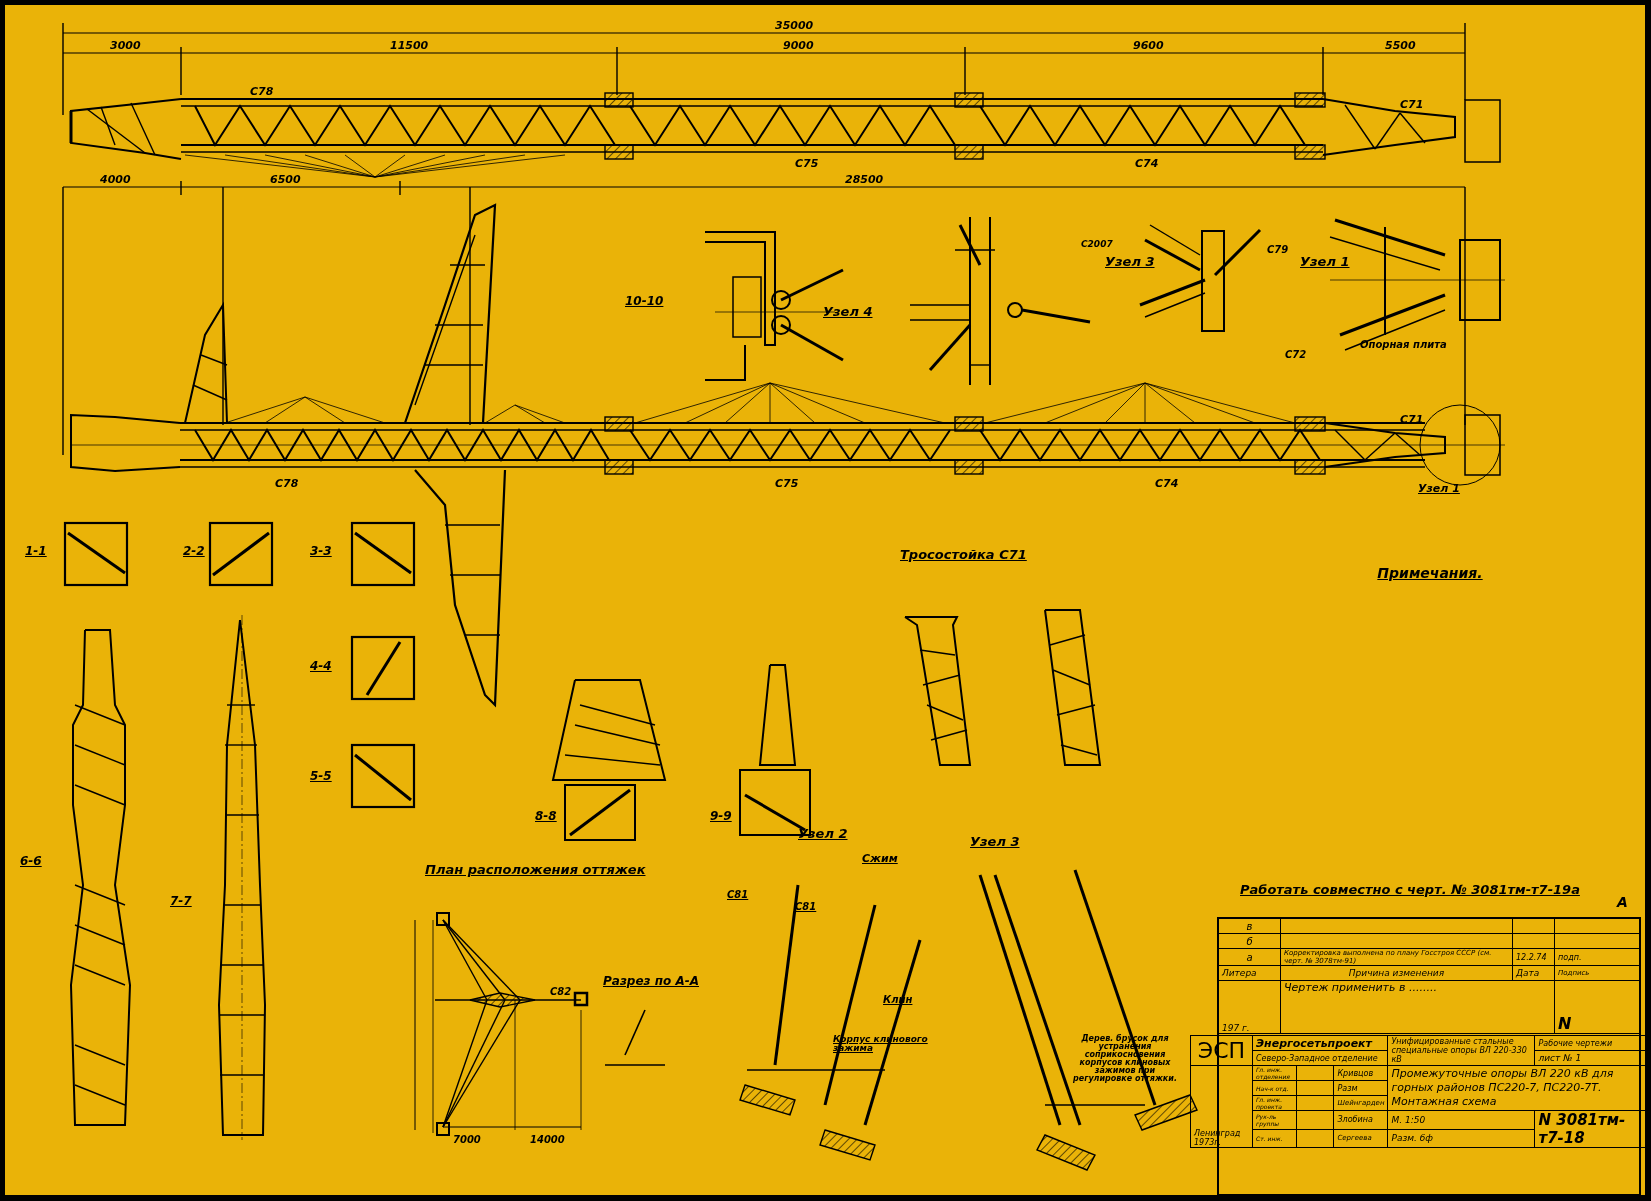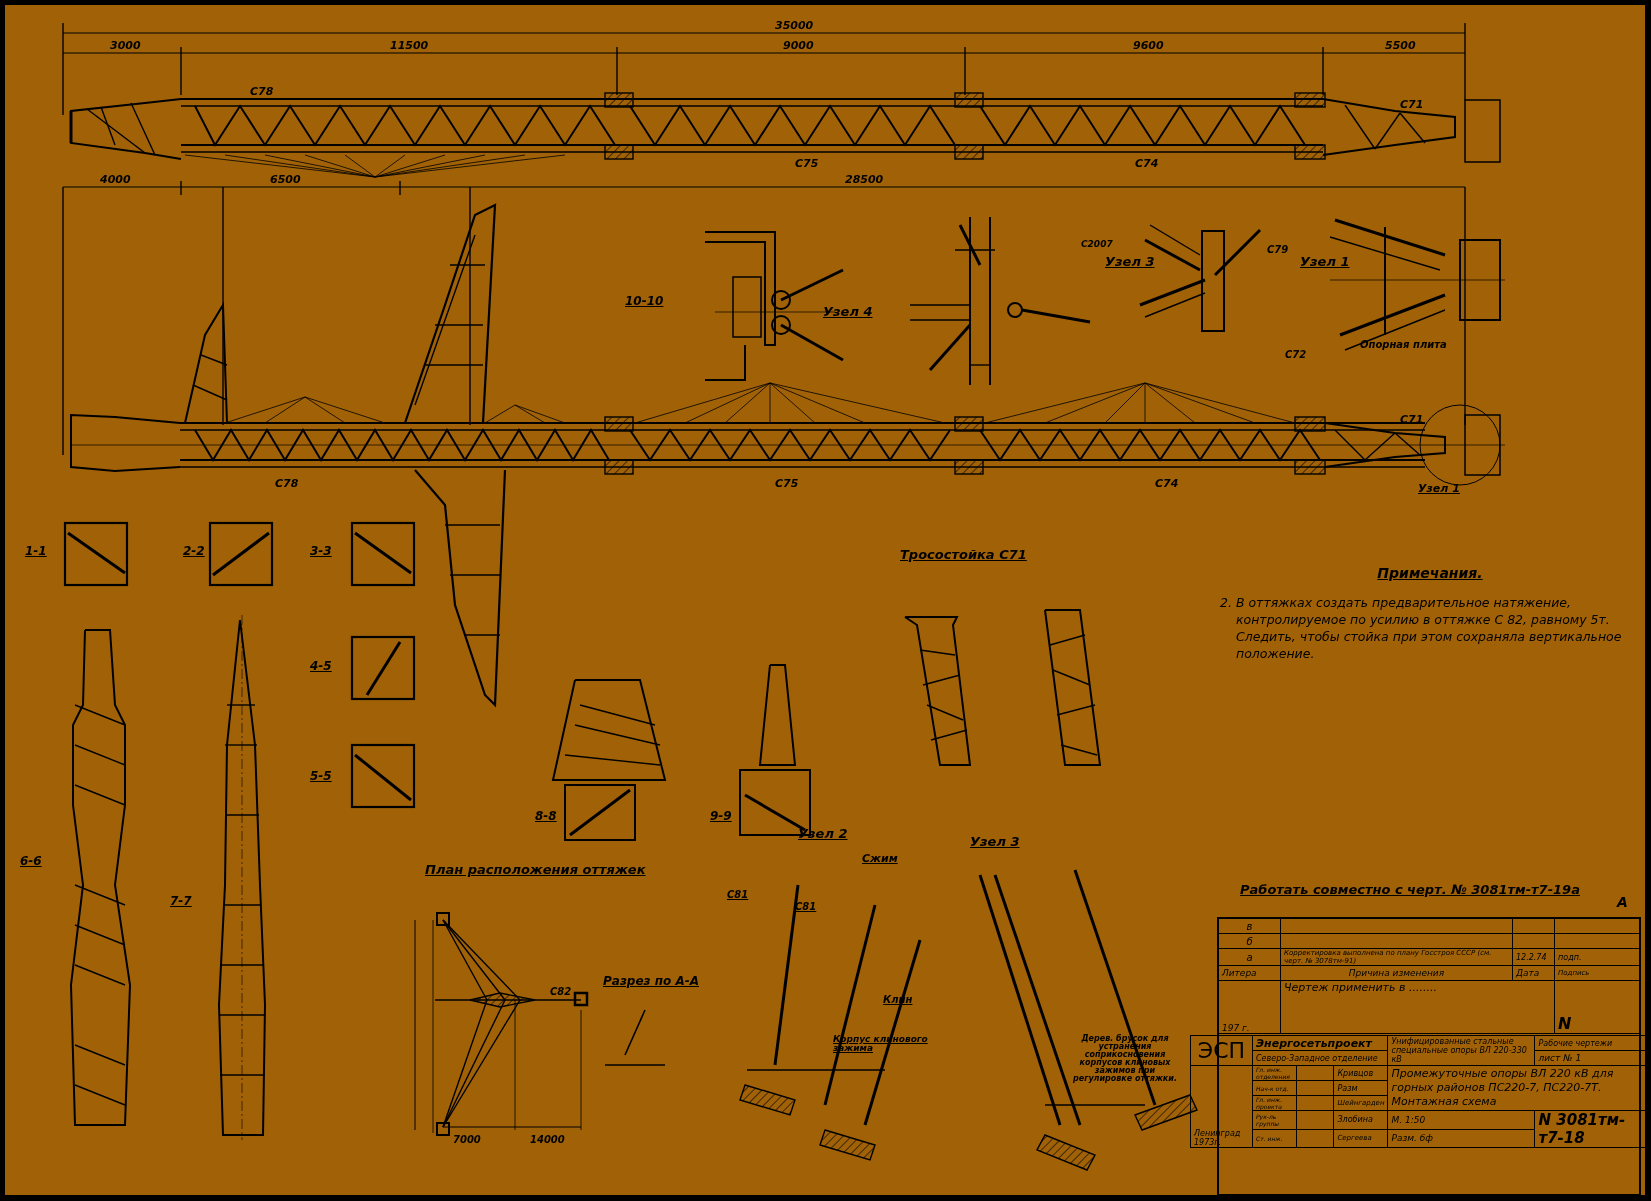--- a/index.html
+++ b/index.html
@@ -1,17 +1,17 @@
 <!DOCTYPE html>
 <html><head>
 <meta charset="utf-8">
 <style>
   html,body{margin:0;padding:0;background:#000;}
   body{width:1651px;height:1201px;overflow:hidden;font-family:"DejaVu Sans",sans-serif;}
-  #sheet{position:absolute;left:5px;top:5px;width:1640px;height:1190px;background:#a16207;overflow:hidden;}
+  #sheet{position:absolute;left:5px;top:5px;width:1640px;height:1190px;background:#eab308;overflow:hidden;}
   svg{position:absolute;left:0;top:0;}
   .t{font-family:"DejaVu Sans",sans-serif;font-style:italic;font-weight:bold;fill:#000;}
   .lbl{position:absolute;font-family:"DejaVu Sans",sans-serif;font-style:italic;font-weight:bold;color:#000;white-space:nowrap;line-height:1;}
   .u{text-decoration:underline;}
   .notes{position:absolute;left:1215px;top:560px;width:420px;font-family:"DejaVu Sans",sans-serif;font-style:italic;font-size:12.5px;line-height:17px;color:#000;}
   .notes .h{text-align:center;font-size:14px;font-weight:bold;text-decoration:underline;margin-bottom:12px;}
   .notes p{margin:0 0 4px 0;padding-left:16px;text-indent:-16px;}
   .tb{position:absolute;border-collapse:collapse;font-family:"DejaVu Sans",sans-serif;font-style:italic;color:#000;}
   .tb td{border:1.5px solid #000;padding:0 3px;font-size:10px;height:14px;vertical-align:middle;}
 </style>
@@ -315,21 +315,21 @@
     <text x="270" y="482">С78</text>
     <text x="770" y="482">С75</text>
     <text x="1150" y="482">С74</text>
     <text x="1395" y="418">С71</text>
   </g>
 </svg>
 
 <div class="lbl u" style="left:20px;top:540px;font-size:12px;">1-1</div>
 <div class="lbl u" style="left:160px;top:540px;font-size:12px;margin-left:18px;">2-2</div>
 <div class="lbl u" style="left:305px;top:540px;font-size:12px;">3-3</div>
-<div class="lbl u" style="left:305px;top:655px;font-size:12px;">4-5</div>
+<div class="lbl u" style="left:305px;top:655px;font-size:12px;">4-4</div>
 <div class="lbl u" style="left:305px;top:765px;font-size:12px;">5-5</div>
 <div class="lbl u" style="left:15px;top:850px;font-size:12px;">6-6</div>
 <div class="lbl u" style="left:165px;top:890px;font-size:12px;">7-7</div>
 <div class="lbl u" style="left:530px;top:805px;font-size:12px;">8-8</div>
 <div class="lbl u" style="left:705px;top:805px;font-size:12px;">9-9</div>
 <div class="lbl u" style="left:620px;top:290px;font-size:12px;">10-10</div>
 
 <div class="lbl u" style="left:818px;top:300px;font-size:13px;">Узел 4</div>
 <div class="lbl u" style="left:1100px;top:250px;font-size:13px;">Узел 3</div>
 <div class="lbl u" style="left:1295px;top:250px;font-size:13px;">Узел 1</div>
@@ -351,21 +351,20 @@
 <div class="lbl u" style="left:965px;top:830px;font-size:13px;">Узел 3</div>
 <div class="lbl u" style="left:857px;top:848px;font-size:11px;">Сжим</div>
 <div class="lbl u" style="left:722px;top:885px;font-size:10px;">С81</div>
 <div class="lbl u" style="left:790px;top:897px;font-size:10px;">С81</div>
 <div class="lbl u" style="left:878px;top:990px;font-size:10px;">Клин</div>
 <div class="lbl u" style="left:828px;top:1030px;font-size:9px;width:100px;white-space:normal;">Корпус клинового зажима</div>
 <div class="lbl" style="left:1065px;top:1030px;font-size:8px;width:110px;white-space:normal;text-align:center;">Дерев. брусок для устранения соприкосновения корпусов клиновых зажимов при регулировке оттяжки.</div>
 
 <div class="notes">
   <div class="h">Примечания.</div>
-  <p>2. В оттяжках создать предварительное натяжение, контролируемое по усилию в оттяжке С 82, равному 5т. Следить, чтобы стойка при этом сохраняла вертикальное положение.</p>
 </div>
 
 <div class="lbl u" style="left:1235px;top:878px;font-size:13px;">Работать совместно с черт. № 3081тм-т7-19а</div>
 <div class="lbl" style="left:1612px;top:890px;font-size:14px;">А</div>
 
 <table class="tb" style="left:1213px;top:913px;width:422px;">
   <tbody>
         <tr>
     <td style="width:55px;text-align:center;">в</td>
     <td style="width:225px;font-size:8px;"></td>

